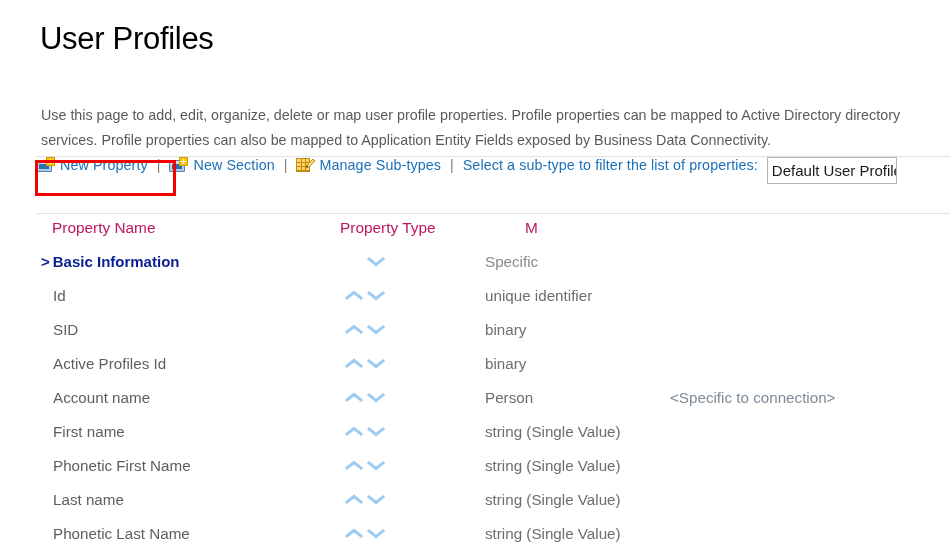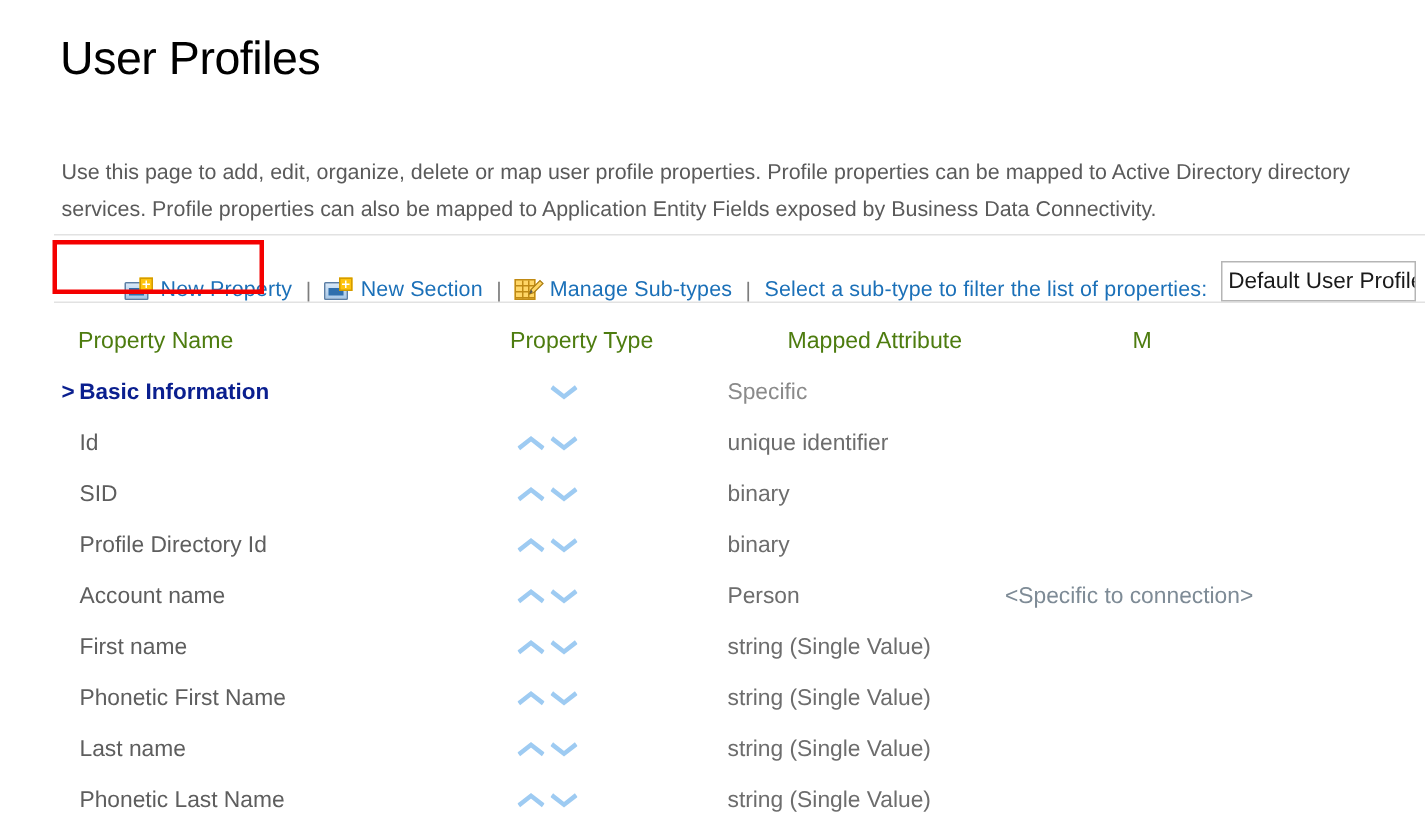--- a/index.html
+++ b/index.html
@@ -38,28 +38,27 @@
     line-height: 25px;
     color: #5a5a5a;
   }
 
   
   #toolbar {
     position: absolute;
     left: 36px;
     top: 156px;
     width: 914px;
-    height: 46px;
+    height: 58px;
     border-top: 1px solid #e2e2e2;
     border-bottom: 1px solid #e2e2e2;
     display: flex;
-    align-items: flex-end;
+    align-items: flex-start;
     box-sizing: border-box;
     background: #ffffff;
-    padding-left: 47px;
   }
   .tb-link {
     display: inline-flex;
     align-items: center;
     font-size: 14.3px;
     color: #1b70b8;
     text-decoration: none;
     white-space: nowrap;
     cursor: pointer;
     letter-spacing: 0.1px;
@@ -229,21 +228,21 @@
     font-size: 15.2px;
   }
   .c-name   { width: 300px; flex: 0 0 300px; padding-left: 13px; box-sizing: border-box; }
   .c-order  { width: 145px; flex: 0 0 145px; }
   .c-type   { width: 185px; flex: 0 0 185px; }
   .c-mapped { width: 230px; flex: 0 0 230px; }
   .c-multi  { width: 60px;  flex: 0 0 60px; }
 
   #header-row {
     height: 32px;
-    color: #4d7c0f;
+    color: #be185d;
     font-size: 15.4px;
   }
   #header-row .c-name { padding-left: 12px; }
   #header-row .c-order { padding-left: 1px; }
 
   .cell-name { color: #5e5e5e; }
   .cell-type { color: #6d6d6d; }
   .cell-mapped { color: #7e8b96; }
 
   .section-row .cell-name {
@@ -330,21 +329,20 @@
   </div>
 </div>
 
 <div id="annotation-box"></div>
 
 <div id="table">
 
   <div class="trow" id="header-row">
     <div class="c-name">Property Name</div>
     <div class="c-type">Property Type</div>
-    <div class="c-mapped">Mapped Attribute</div>
     <div class="c-multi">M</div>
   </div>
 
   <div id="rows-container">
       <div class="trow section-row">
         <div class="c-name"><span class="cell-name"><span class="caret">&gt;</span><span>Basic Information</span></span></div>
         <div class="c-order">
           <div class="chev-group">
             <span class="chev-spacer"></span>
             <span class="chev">
@@ -392,21 +390,21 @@
                 <polyline points="2,3 9,8.5 16,3" fill="none" stroke="#9ecbf2" stroke-width="3" stroke-linecap="square" stroke-linejoin="miter"></polyline>
               </svg>
             </span>
           </div>
         </div>
         <div class="c-type cell-type">binary</div>
         <div class="c-mapped cell-mapped"></div>
         <div class="c-multi"></div>
       </div>
       <div class="trow">
-        <div class="c-name"><span class="cell-name"><span>Profile Directory Id</span></span></div>
+        <div class="c-name"><span class="cell-name"><span>Active Profiles Id</span></span></div>
         <div class="c-order">
           <div class="chev-group">
             <span class="chev">
               <svg viewBox="0 0 18 11" width="18" height="11">
                 <polyline points="2,8 9,2.5 16,8" fill="none" stroke="#9ecbf2" stroke-width="3" stroke-linecap="square" stroke-linejoin="miter"></polyline>
               </svg>
             </span>
             <span class="chev">
               <svg viewBox="0 0 18 11" width="18" height="11">
                 <polyline points="2,3 9,8.5 16,3" fill="none" stroke="#9ecbf2" stroke-width="3" stroke-linecap="square" stroke-linejoin="miter"></polyline>

